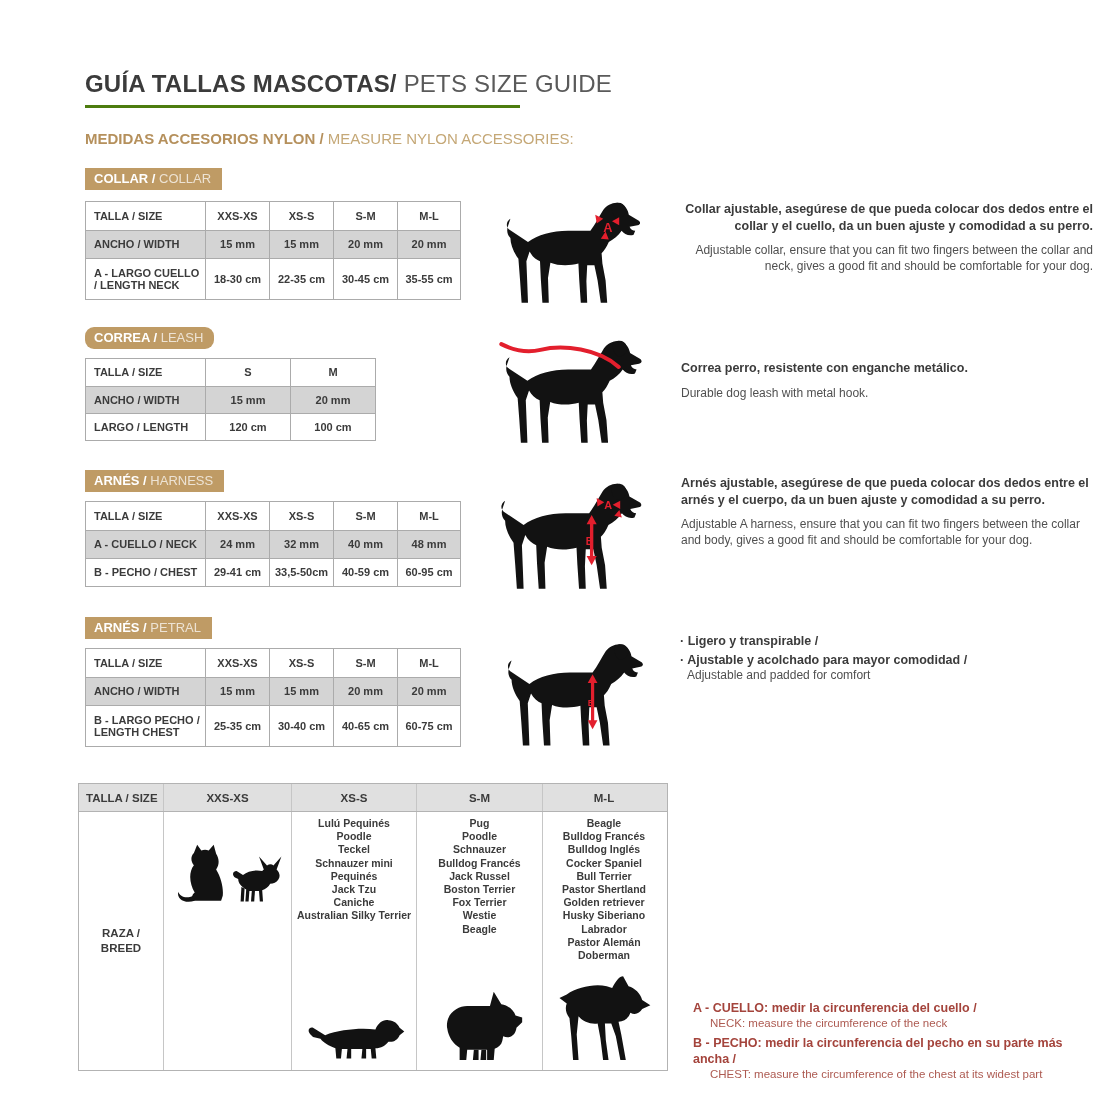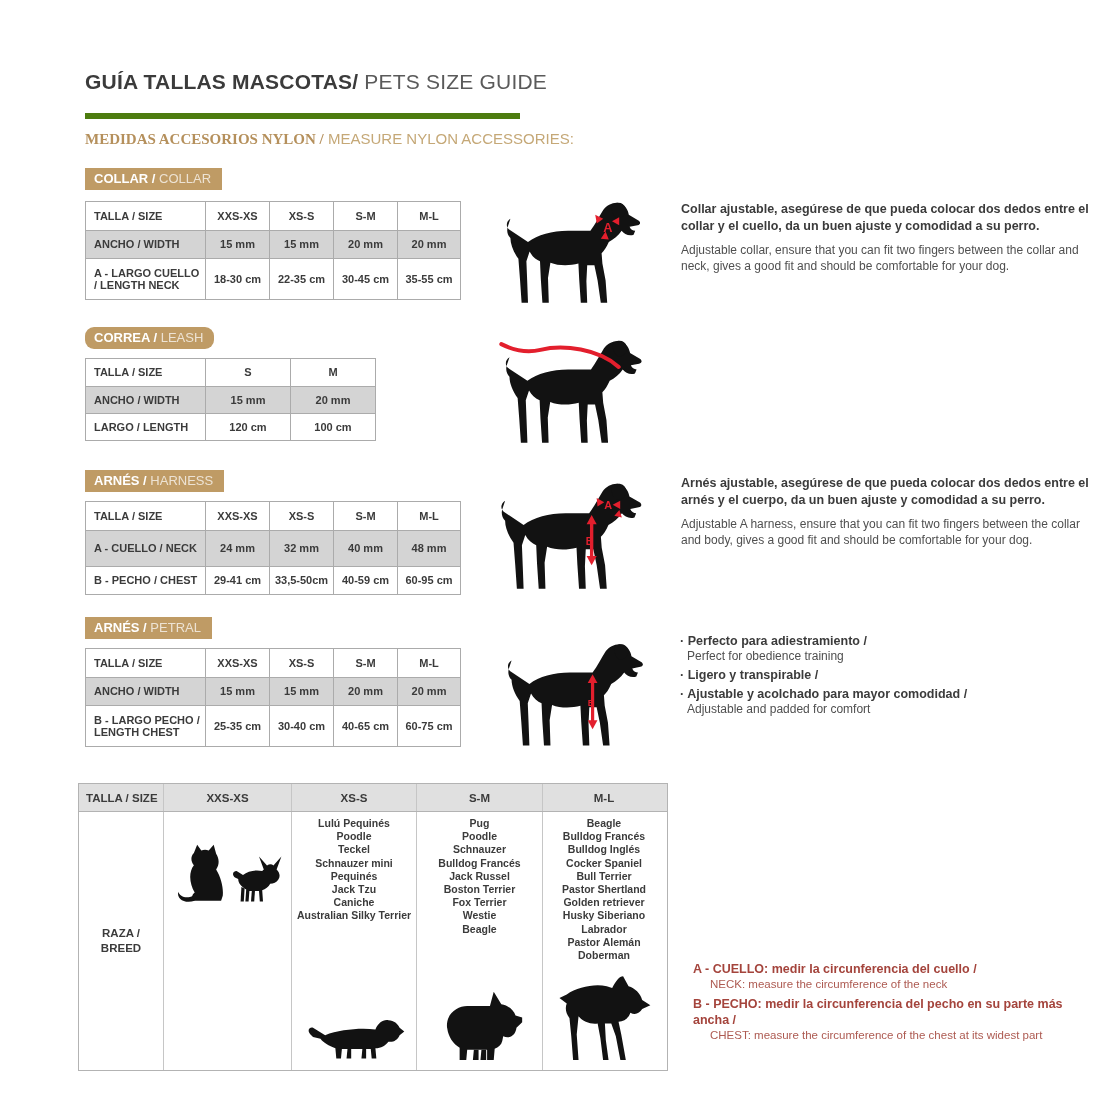--- a/index.html
+++ b/index.html
@@ -1,25 +1,25 @@
 <!DOCTYPE html>
 <html><head>
 <meta charset="utf-8">
 <style>
   html,body{margin:0;padding:0;background:#ffffff;}
   body{font-family:"Liberation Sans","DejaVu Sans",sans-serif;color:#3b3b3b;}
   #page{position:relative;width:1100px;height:1100px;background:#fff;overflow:hidden;}
 
   
   .main-title{position:absolute;left:85px;top:70px;width:435px;margin:0;
-    font-size:21px;letter-spacing:.2px;border-bottom:6px solid #4d7c0f;padding-bottom:19px;white-space:nowrap;}
+    font-size:24px;letter-spacing:.2px;border-bottom:3px solid #4d7c0f;padding-bottom:7px;white-space:nowrap;}
   .main-title .t-es{font-weight:700;color:#3b3b3b;}
   .main-title .t-en{font-weight:400;color:#5a5a5a;}
   .sub-title{position:absolute;left:85px;top:130px;margin:0;font-size:15px;white-space:nowrap;}
-  .sub-title .s-es{font-weight:700;color:#b5905c;font-family:Liberation Serif, serif;}
+  .sub-title .s-es{font-weight:700;color:#b5905c;}
   .sub-title .s-en{font-weight:400;color:#c5a877;}
 
   
   .badge{position:absolute;display:inline-block;background:#bf9b65;padding:3px 11px 4px 9px;font-size:13px;line-height:15px;white-space:nowrap;}
   .badge .b-es{font-weight:700;color:#ffffff;}
   .badge .b-en{font-weight:400;color:rgba(255,255,255,.72);}
 
   
   table.size-table{position:absolute;border-collapse:collapse;table-layout:fixed;}
   table.size-table td{border:1px solid #ababab;text-align:center;vertical-align:middle;
@@ -50,21 +50,21 @@
   .bt-hcell:first-child{border-left:none;justify-content:flex-start;padding-left:7px;}
   .bt-body{display:grid;grid-template-columns:84px 128px 125px 126px 123px;}
   .bt-col{border-left:1px solid #c6c6c6;display:flex;flex-direction:column;}
   .bt-col:first-child{border-left:none;}
   .bt-label-col{align-items:center;justify-content:center;font-weight:700;color:#3b3b3b;text-align:center;line-height:15px;}
   .breeds{height:150px;padding-top:5px;text-align:center;}
   .breed{font-size:10.5px;font-weight:700;color:#3b3b3b;line-height:13.2px;}
   .animals{height:97px;display:flex;align-items:flex-end;justify-content:center;gap:4px;padding-bottom:6px;}
 
   
-  .notes{position:absolute;left:693px;top:961px;width:405px;}
+  .notes{position:absolute;left:693px;top:1000px;width:405px;}
   .note{margin-bottom:4px;}
   .note .n-bold{font-size:12.5px;font-weight:700;color:#a4443c;line-height:16px;}
   .note .n-normal{font-size:11.5px;font-weight:400;color:#ad5a51;line-height:15px;margin-left:17px;}
 </style>
 </head>
 <body>
 
 <svg width="0" height="0" style="position:absolute" aria-hidden="true">
   <defs>
     <g id="dogSil">
@@ -134,21 +134,21 @@
   <div class="illus" style="left:496px;top:198px;">
     <svg width="160" height="108" viewBox="0 0 200 135">
       <use href="#dogSil"></use>
       <polygon points="124,21 134,26 126,32" fill="#e31f2d"></polygon>
       <polygon points="154,24 145,29 154,34" fill="#e31f2d"></polygon>
       <polygon points="131,51 137,42 141,52" fill="#e31f2d"></polygon>
       <text x="134" y="42" font-size="16" font-weight="bold" fill="#e31f2d">A</text>
     </svg>
   </div>
 
-  <div class="desc" style="left:681px;top:201px;">
+  <div class="desc" style="left:681px;top:201px;text-align:right;">
     <div class="d-es">Collar ajustable, asegúrese de que pueda colocar dos dedos entre el collar y el cuello, da un buen ajuste y comodidad a su perro.</div>
     <div class="d-en">Adjustable collar, ensure that you can fit two fingers between the collar and neck, gives a good fit and should be comfortable for your dog.</div>
   </div>
 
   <div class="badge" style="left:85px;top:327px;border-radius:9px;">
     <span class="b-es">CORREA /</span>
     <span class="b-en">LEASH</span>
   </div>
 
   <table class="size-table" style="left:85px;top:358px;width:290px;">
@@ -176,20 +176,24 @@
   </tbody>
     </table>
 
   <div class="illus" style="left:462px;top:336px;">
     <svg width="196" height="110" viewBox="-40 0 240 135">
       <use href="#dogSil"></use>
       <path d="M152,38 C128,16 84,10 56,17 C40,21 22,17 8,10" stroke="#e31f2d" stroke-width="5" fill="none" stroke-linecap="round"></path>
     </svg>
   </div>
 
+  <div class="desc" style="left:681px;top:360px;">
+    <div class="d-es">Correa perro, resistente con enganche metálico.</div>
+    <div class="d-en">Durable dog leash with metal hook.</div>
+  </div>
 
   <div class="badge" style="left:85px;top:470px;">
     <span class="b-es">ARNÉS /</span>
     <span class="b-en">HARNESS</span>
   </div>
 
   <table class="size-table" style="left:85px;top:501px;width:375px;">
     <colgroup>
         <col style="width:120px">
         <col style="width:64px">
@@ -198,21 +202,21 @@
         <col style="width:63px">
       </colgroup>
     <tbody>
         <tr style="height:29px">
       <td class="lbl">TALLA / SIZE</td>
       <td>XXS-XS</td>
       <td>XS-S</td>
       <td>S-M</td>
       <td>M-L</td>
     </tr>
-    <tr class="gray" style="height:36px">
+    <tr class="gray" style="height:28px">
       <td class="lbl">A - CUELLO / NECK</td>
       <td>24 mm</td>
       <td>32 mm</td>
       <td>40 mm</td>
       <td>48 mm</td>
     </tr>
     <tr style="height:28px">
       <td class="lbl">B - PECHO / CHEST</td>
       <td>29-41 cm</td>
       <td>33,5-50cm</td>
@@ -283,24 +287,20 @@
     <svg width="162" height="112" viewBox="0 0 200 135">
       <use href="#dogSil"></use>
       <line x1="118" y1="52" x2="118" y2="102" stroke="#e31f2d" stroke-width="4"></line>
       <polygon points="118,43 112,54 124,54" fill="#e31f2d"></polygon>
       <polygon points="118,111 112,100 124,100" fill="#e31f2d"></polygon>
       <text x="112" y="82" font-size="11" font-weight="bold" fill="#e31f2d">B</text>
     </svg>
   </div>
 
   <div class="bullets">
-    <div class="bullet">
-      <div class="bl-es">Perfecto para adiestramiento /</div>
-      <div class="bl-en">Perfect for obedience training</div>
-    </div>
     <div class="bullet">
       <div class="bl-es">Ligero y transpirable /</div>
     </div>
     <div class="bullet">
       <div class="bl-es">Ajustable y acolchado para mayor comodidad /</div>
       <div class="bl-en">Adjustable and padded for comfort</div>
     </div>
   </div>
 
   <div class="breed-table">

